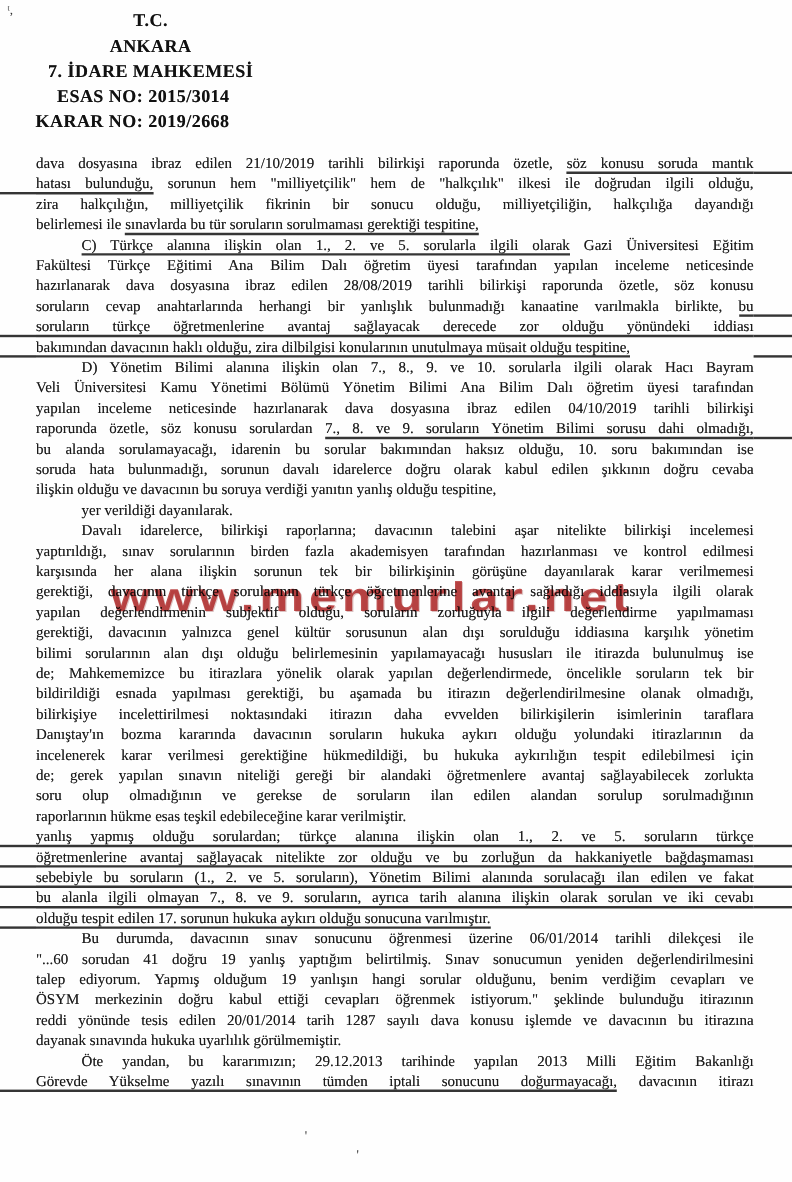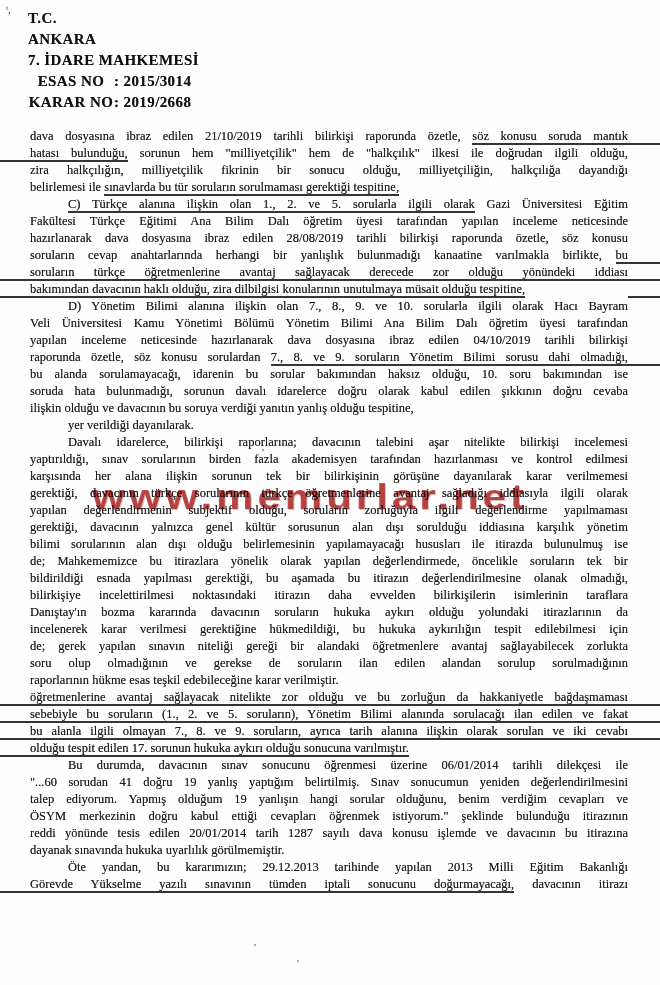--- a/index.html
+++ b/index.html
@@ -11,22 +11,22 @@
     font-family:"Liberation Serif","DejaVu Serif",serif;
     color:#1e1e1e;
   }
   
   #hdr{
     position:absolute;left:28px;top:8px;width:195px;
     font-weight:bold;font-size:15px;line-height:21px;
     color:#111;letter-spacing:.4px;
     text-shadow:0 0 .5px rgba(0,0,0,.5);
   }
-  .hc{}
-  .hrow{display:flex;text-align:center;}
+  .hc{text-align:center;}
+  .hrow{display:flex;text-align:right;}
   .hlbl{display:inline-block;width:86px;}
   
   #doc{
     position:absolute;left:30px;top:128px;width:598px;
     font-size:12.5px;color:#1b1b1b;
     text-shadow:0 0 .45px rgba(0,0,0,.55);
     font-family:Liberation Serif, serif;
   }
   .para{margin:0;}
   .line{
@@ -116,20 +116,21 @@
         <div class="line"><span>de; Mahkememizce bu itirazlara yönelik olarak yapılan değerlendirmede, öncelikle soruların tek bir</span></div>
         <div class="line"><span>bildirildiği esnada yapılması gerektiği, bu aşamada bu itirazın değerlendirilmesine olanak olmadığı,</span></div>
         <div class="line"><span>bilirkişiye incelettirilmesi noktasındaki itirazın daha evvelden bilirkişilerin isimlerinin taraflara</span></div>
         <div class="line"><span>Danıştay'ın bozma kararında davacının soruların hukuka aykırı olduğu yolundaki itirazlarının da</span></div>
         <div class="line"><span>incelenerek karar verilmesi gerektiğine hükmedildiği, bu hukuka aykırılığın tespit edilebilmesi için</span></div>
         <div class="line"><span>de; gerek yapılan sınavın niteliği gereği bir alandaki öğretmenlere avantaj sağlayabilecek zorlukta</span></div>
         <div class="line"><span>soru olup olmadığının ve gerekse de soruların ilan edilen alandan sorulup sorulmadığının</span></div>
         <div class="line last"><span>raporlarının hükme esas teşkil edebileceğine karar verilmiştir.</span></div>
       </div>
       <div class="para">
+        <div class="line extL extR"><span class="u">yanlış yapmış olduğu sorulardan; türkçe alanına ilişkin olan 1., 2. ve 5. soruların türkçe</span></div>
         <div class="line extL extR"><span class="u">öğretmenlerine avantaj sağlayacak nitelikte zor olduğu ve bu zorluğun da hakkaniyetle bağdaşmaması</span></div>
         <div class="line extL extR"><span class="u">sebebiyle bu soruların (1., 2. ve 5. soruların), Yönetim Bilimi alanında sorulacağı ilan edilen ve fakat</span></div>
         <div class="line extL extR"><span class="u">bu alanla ilgili olmayan 7., 8. ve 9. soruların, ayrıca tarih alanına ilişkin olarak sorulan ve iki cevabı</span></div>
         <div class="line last extL"><span class="u">olduğu tespit edilen 17. sorunun hukuka aykırı olduğu sonucuna varılmıştır.</span></div>
       </div>
       <div class="para">
         <div class="line indent"><span>Bu durumda, davacının sınav sonucunu öğrenmesi üzerine 06/01/2014 tarihli dilekçesi ile</span></div>
         <div class="line"><span>"...60 sorudan 41 doğru 19 yanlış yaptığım belirtilmiş. Sınav sonucumun yeniden değerlendirilmesini</span></div>
         <div class="line"><span>talep ediyorum. Yapmış olduğum 19 yanlışın hangi sorular olduğunu, benim verdiğim cevapları ve</span></div>
         <div class="line"><span>ÖSYM merkezinin doğru kabul ettiği cevapları öğrenmek istiyorum." şeklinde bulunduğu itirazının</span></div>

